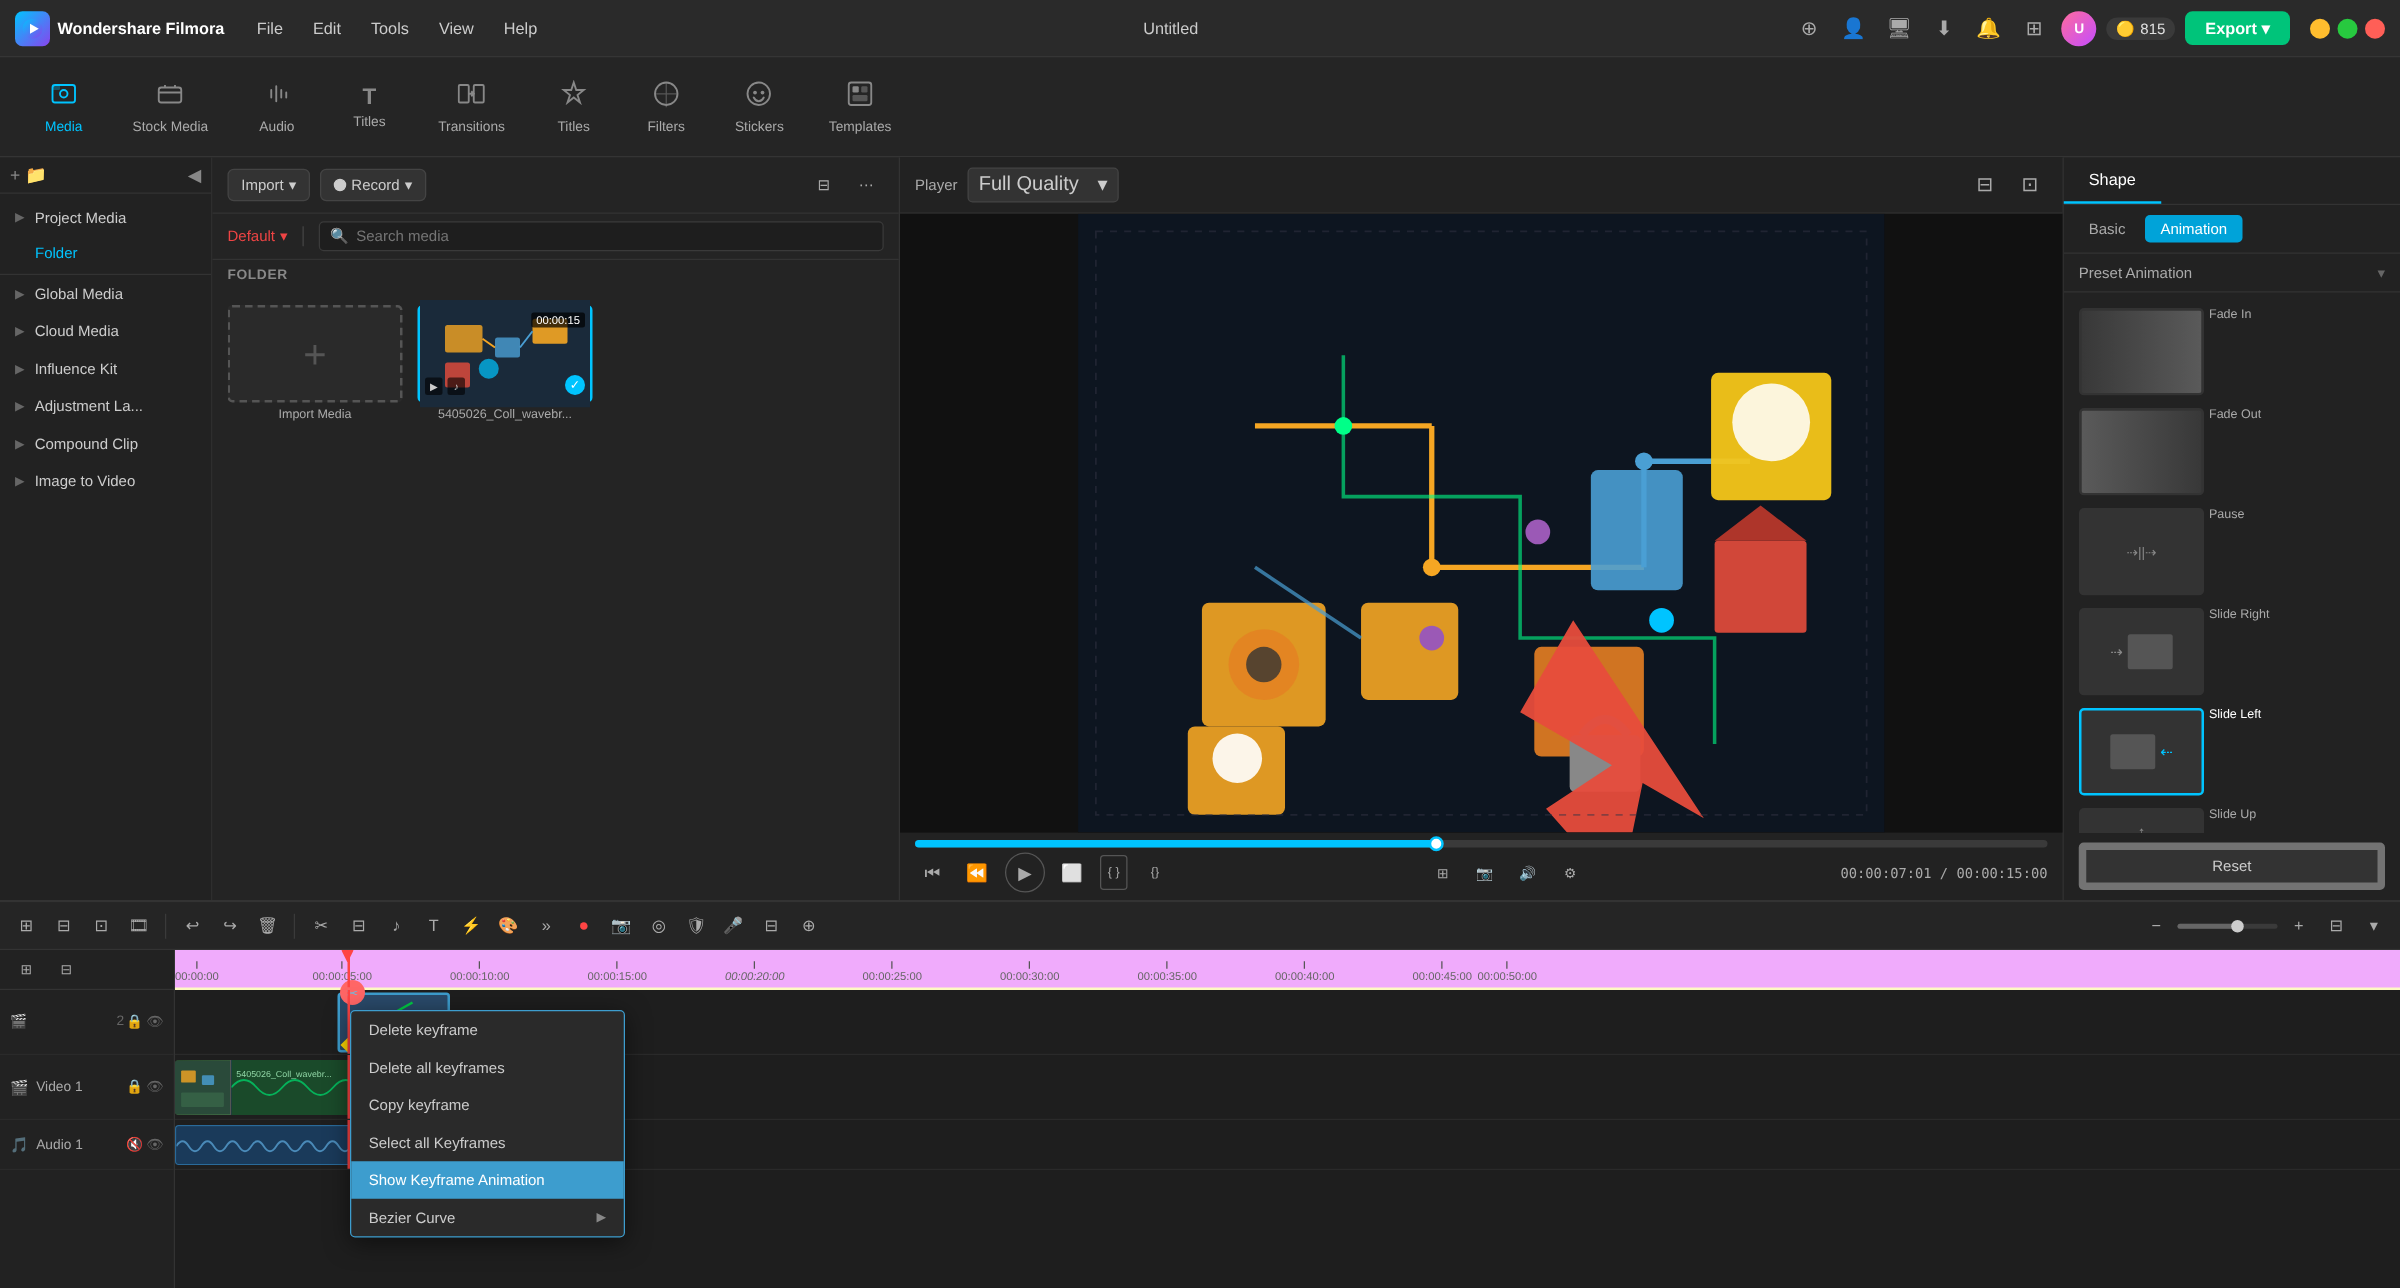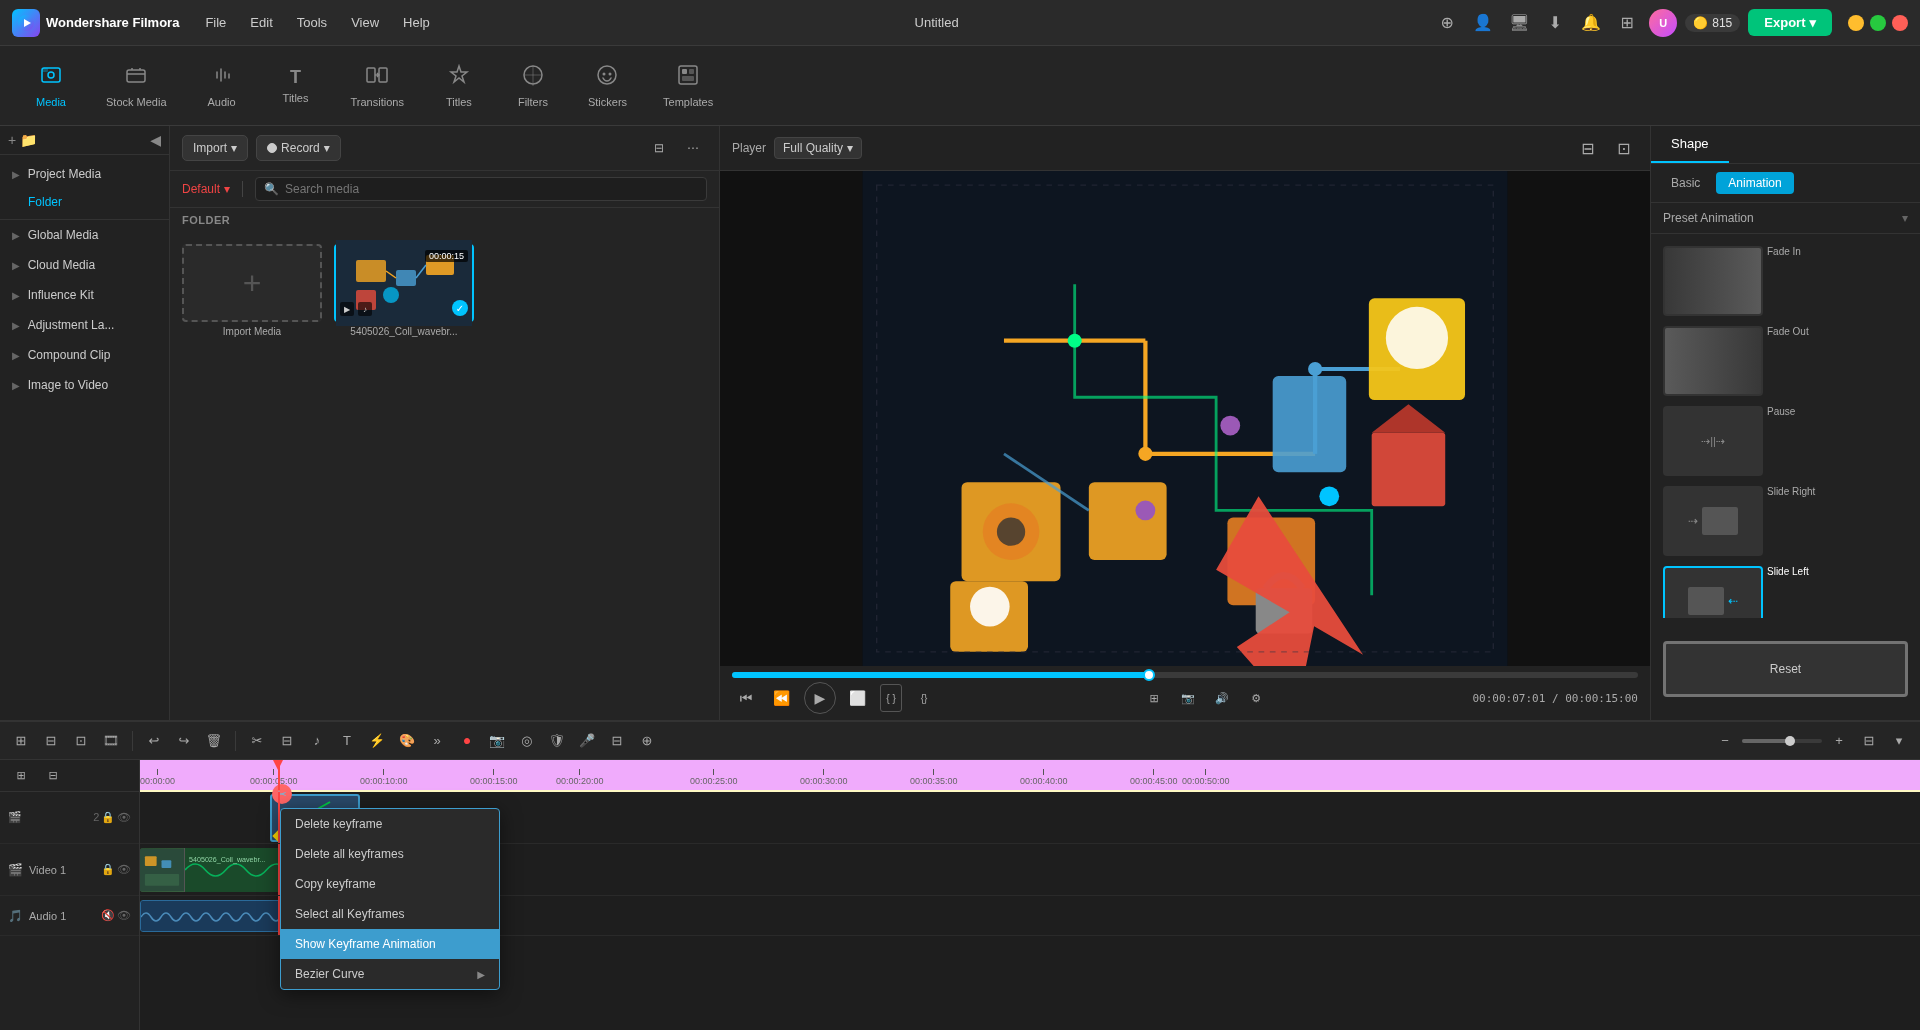--- a/index.html
+++ b/index.html
@@ -386,27 +386,27 @@
       border-bottom: 1px solid #333;
       gap: 8px;
     }
     .player-label {
       color: #aaa;
       font-size: 12px;
     }
     .quality-dropdown {
       display: flex;
       align-items: center;
-      gap: 4px;
+      gap: 15px;
       background: #333;
       border: 1px solid #444;
       border-radius: 4px;
       padding: 3px 8px;
       color: #ccc;
-      font-size: 12px;
+      font-size: 16px;
       cursor: pointer;
     }
     .preview-icons-right {
       margin-left: auto;
       display: flex;
       gap: 8px;
     }
     .preview-canvas {
       flex: 1;
       background: #111;
@@ -561,25 +561,25 @@
     }
     .anim-thumb.selected {
       border-color: #00c4ff;
     }
     .anim-label {
       font-size: 10px;
       color: #aaa;
     }
     .anim-label.selected-label { color: #fff; }
     .reset-btn {
-      margin: 23px 12px;
+      margin: 8px 12px;
       background: #333;
-      border: 3px solid #737373;
+      border: 6px solid #737373;
       border-radius: 4px;
-      padding: 18px;
+      padding: 6px;
       color: #ccc;
       font-size: 12px;
       cursor: pointer;
       text-align: center;
     }
 
     
     .bottom-section {
       position: absolute;
       bottom: 0;
@@ -1339,21 +1339,21 @@
           <span>00:00:05:00</span>
         </span>
         <span class="ruler-mark" style="left:220px;">
           <div class="ruler-line"></div>
           <span>00:00:10:00</span>
         </span>
         <span class="ruler-mark" style="left:330px;">
           <div class="ruler-line"></div>
           <span>00:00:15:00</span>
         </span>
-        <span class="ruler-mark" style="left:416px;">
+        <span class="ruler-mark" style="left:440px;font-style:italic;">
           <div class="ruler-line"></div>
           <span>00:00:20:00</span>
         </span>
         <span class="ruler-mark" style="left:550px;">
           <div class="ruler-line"></div>
           <span>00:00:25:00</span>
         </span>
         <span class="ruler-mark" style="left:660px;">
           <div class="ruler-line"></div>
           <span>00:00:30:00</span>

